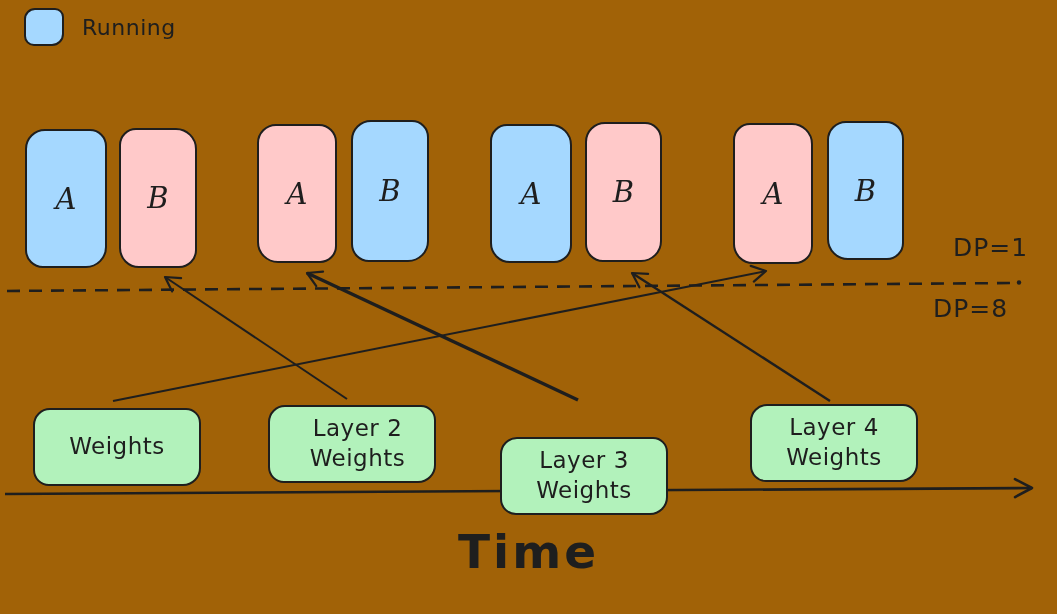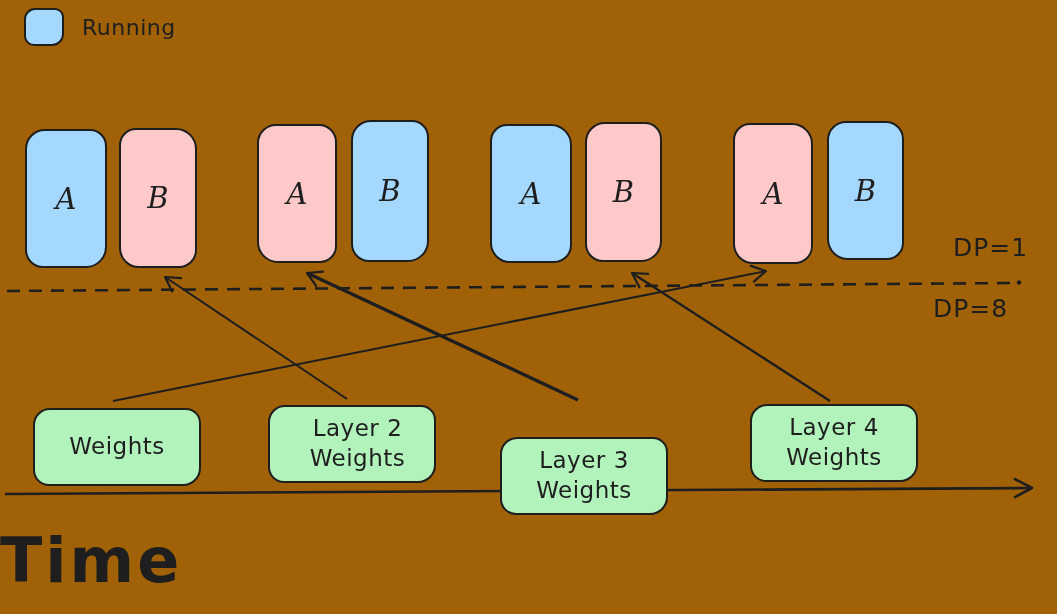--- a/index.html
+++ b/index.html
@@ -69,21 +69,22 @@
     justify-content: center;
     font-size: 23px;
     line-height: 1.3;
     letter-spacing: 0.5px;
   }
   
   .time-label {
     position: absolute;
     left: 0; right: 0;
     top: 524px;
-    font-size: 62px;
+    text-align: center;
+    font-size: 47px;
     font-weight: bold;
     letter-spacing: 3px;
   }
 </style>
 </head>
 <body>
 
 <div class="canvas">
 
   <svg class="lines-layer" viewBox="0 0 1057 614" xmlns="http://www.w3.org/2000/svg">

